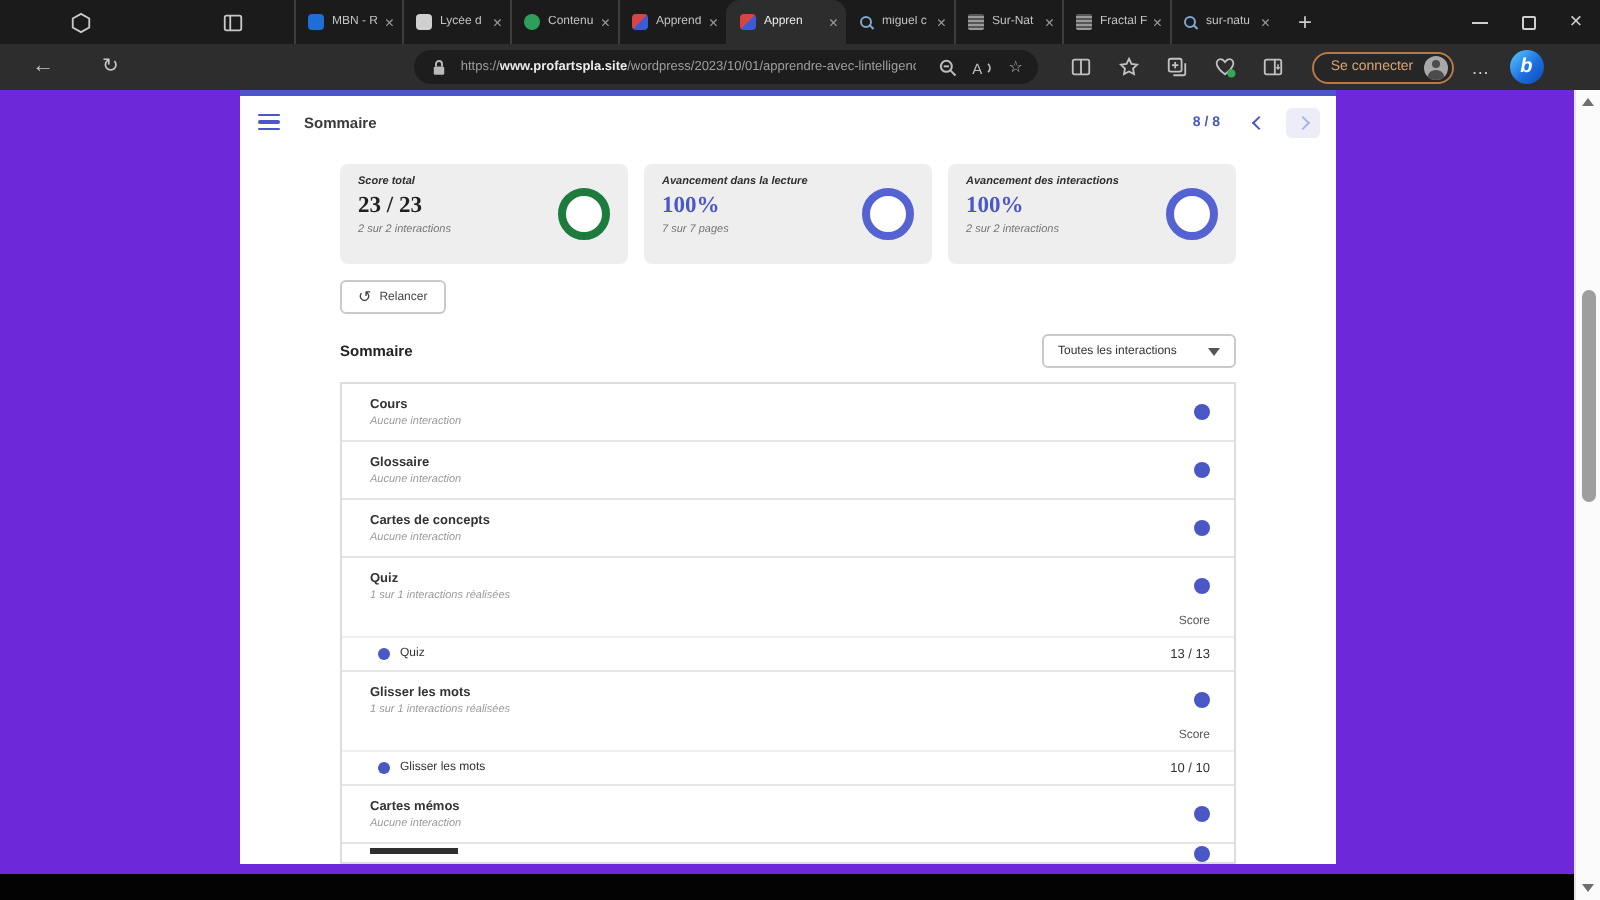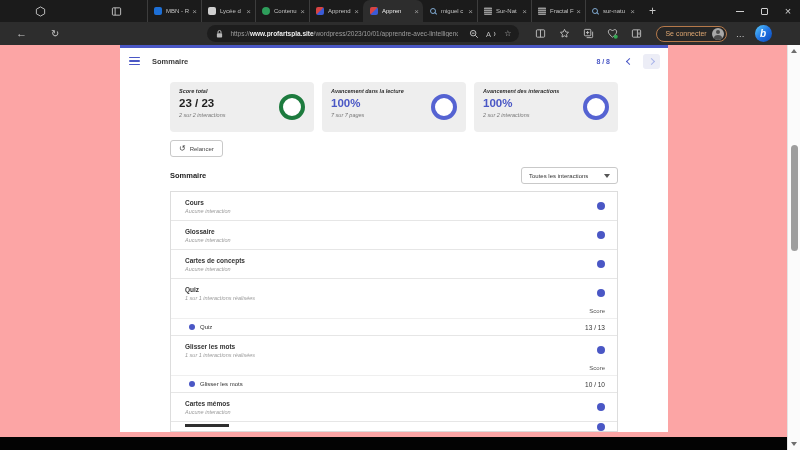--- a/index.html
+++ b/index.html
@@ -60,40 +60,40 @@
     border-radius:50%; background:#4c4c4c; }
   .avatar::after { content:""; position:absolute; left:2px; top:7.5px; width:8px; height:6px;
     border-radius:50% 50% 0 0; background:#4c4c4c; }
   .dots3 { color:#d0d0d0; font-size:9px; margin-left:9px; letter-spacing:1px; }
   .copilot { margin-left:9px; width:17px; height:17px; border-radius:50%;
     background:linear-gradient(135deg,#59ccff 0%,#1e6fe0 55%,#0b49b5 100%);
     color:#fff; font-size:10px; font-weight:bold; font-style:italic;
     display:flex; align-items:center; justify-content:center; }
 
   
-  .page { position:absolute; top:45px; left:0; width:800px; height:405px; background:#fca5a5; }
+  .page { position:absolute; top:45px; left:0; width:800px; height:405px; background:#6d28d9; }
   .frame { position:absolute; left:120px; top:0; width:548px; border-top:3px solid var(--accent); background:#fff; }
   .h5p-header { height:26px; display:flex; align-items:center; padding:0 8px 0 9px; }
   .burger { display:flex; flex-direction:column; gap:2px; width:11px; }
   .burger i { display:block; height:1.5px; background:var(--accent); border-radius:1px; }
   .h5p-title { margin-left:12px; font-size:7.5px; font-weight:bold; color:#3a3a3a; }
   .pager { margin-left:auto; display:flex; align-items:center; }
   .page-counter { font-size:7px; font-weight:bold; color:var(--accent); }
   .nav-btn { width:17px; height:15px; display:flex; align-items:center; justify-content:center; border-radius:3px; }
   .nav-prev { margin-left:11px; }
   .nav-next { margin-left:5px; background:#ecedf6; }
   .chev { width:5px; height:5px; border-left:1.5px solid var(--accent); border-bottom:1.5px solid var(--accent); }
   .chev.left { transform:rotate(45deg); }
   .chev.right { transform:rotate(-135deg); border-color:#a9b4ea; }
 
   .content { padding:0 50px; }
   .cards { display:flex; gap:8px; margin-top:8px; }
   .card { flex:1; height:50px; background:#eeeeee; border-radius:4px; padding:6px 9px; position:relative; }
   .card-eyebrow { font-size:5.5px; font-weight:bold; font-style:italic; color:#2e2e2e; }
-  .card-value { font-size:11.5px; font-weight:bold; color:#1f1f1f; margin-top:3px; }
+  .card-value { font-size:11.5px; font-weight:bold; color:#1f1f1f; margin-top:3px;font-family:Liberation Serif, serif; }
   .card-value.accent { color:var(--accent); }
   .card-sub { font-size:5.5px; font-style:italic; color:#767676; margin-top:3px; }
   .ring { position:absolute; right:9px; top:12px; width:26px; height:26px; border-radius:50%;
     border:4px solid; background:#fff; }
   .ring-green { border-color:var(--green); }
   .ring-indigo { border-color:#5563d2; }
 
   .restart { margin-top:8px; display:inline-flex; align-items:center; gap:4px; height:17px;
     border:1px solid #c9c9c9; border-radius:3px; background:#fff; padding:0 8px; }
   .restart-glyph { font-size:8px; color:#444; line-height:8px; }

